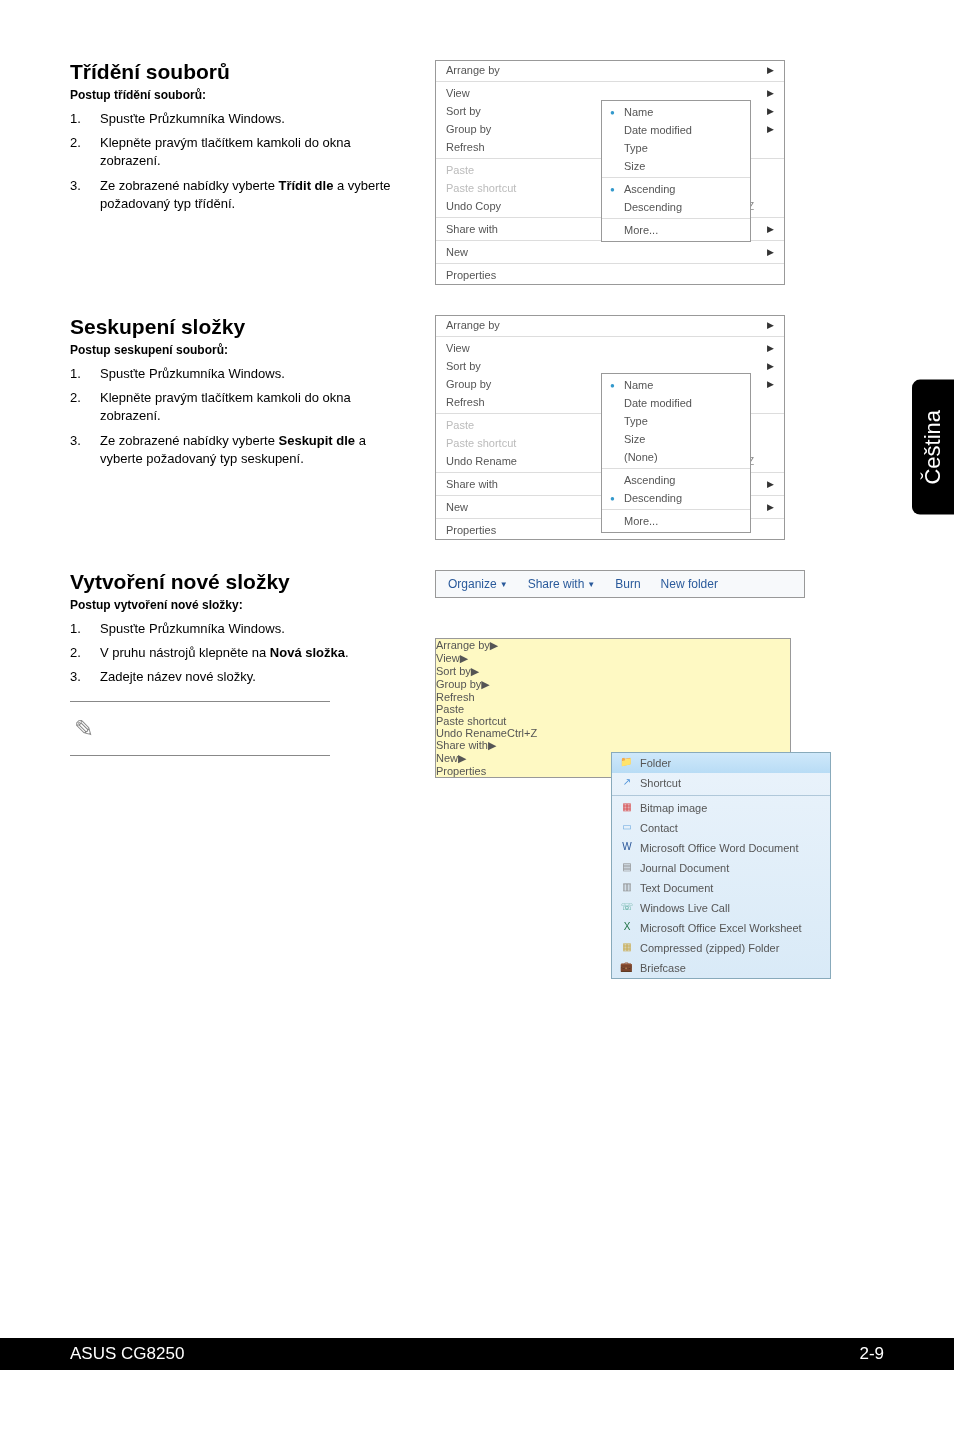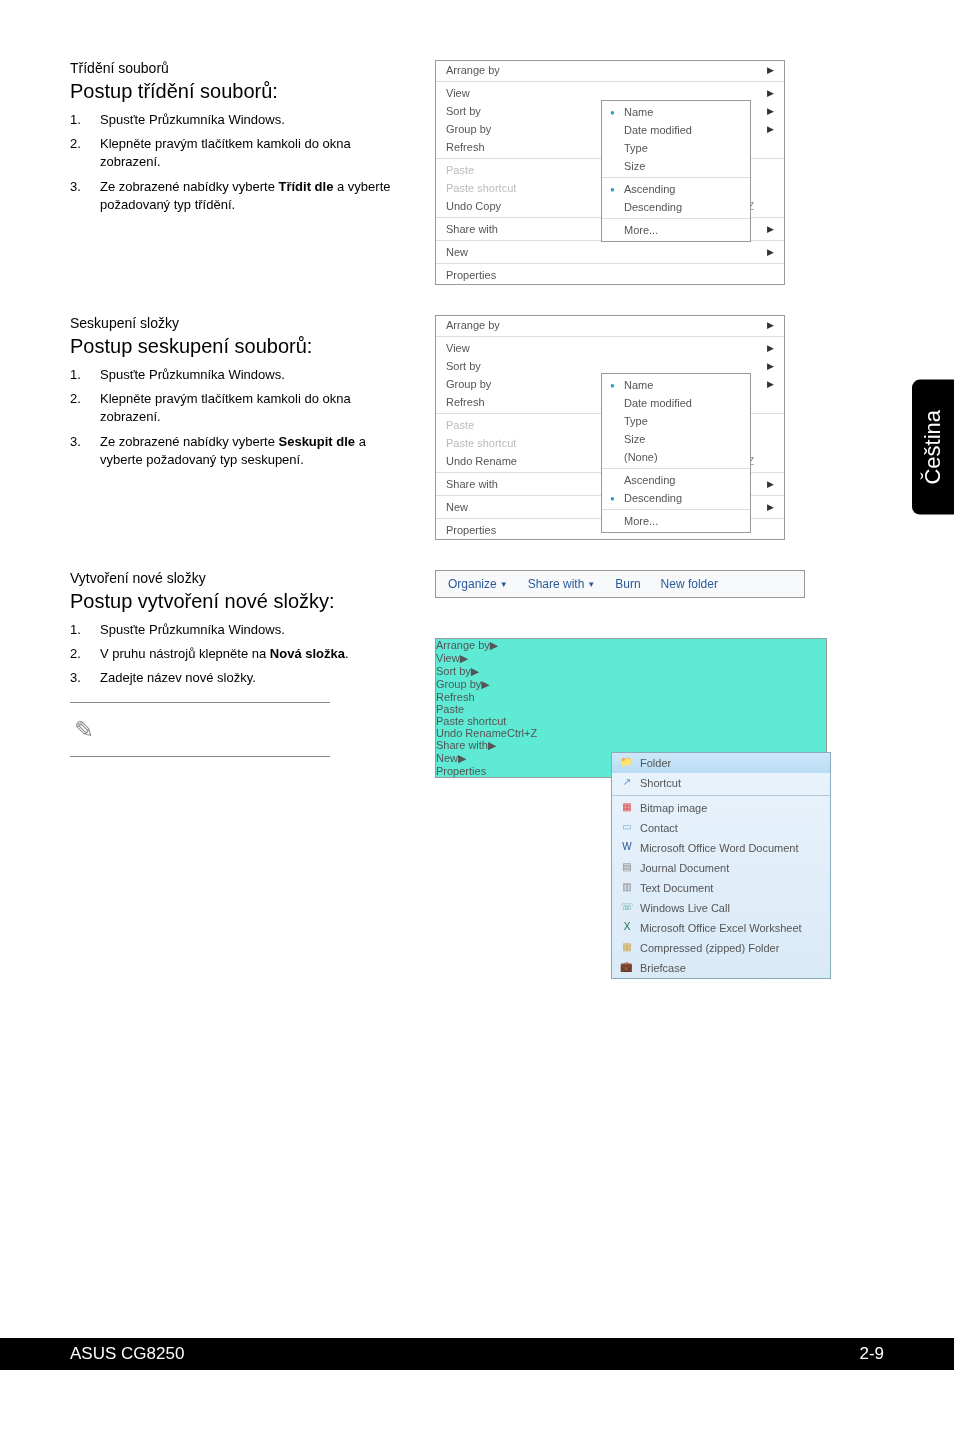--- a/index.html
+++ b/index.html
@@ -1,20 +1,20 @@
 <!DOCTYPE html>
 <html><head>
 <meta charset="utf-8">
 <style>
 * { box-sizing: border-box; margin: 0; padding: 0; }
 body { font-family: Arial, Helvetica, sans-serif; background: #fff; width: 954px; }
 .page { padding: 60px 70px 20px 70px; position: relative; min-height: 1390px; }
 .side-tab { position: absolute; right: 0; top: 380px; background: #000; color: #fff; padding: 30px 8px; writing-mode: vertical-rl; transform: rotate(180deg); font-size: 22px; border-radius: 0 8px 8px 0; }
-h2 { font-size: 14px; font-weight: normal; margin-bottom: 4px; }
-.sub { font-size: 20px; font-weight: normal; margin-bottom: 8px; }
+h2 { font-size: 21px; font-weight: bold; margin-bottom: 4px; }
+.sub { font-size: 12px; font-weight: bold; margin-bottom: 8px; }
 .section { margin-bottom: 30px; display: flex; gap: 25px; }
 .left-col { flex: 0 0 340px; }
 ol { list-style: none; font-size: 13px; }
 ol li { display: flex; margin-bottom: 6px; line-height: 1.4; }
 ol li .num { width: 30px; flex-shrink: 0; }
 ol li .txt { flex: 1; }
 .note-box { display: flex; gap: 12px; align-items: flex-start; border-top: 1px solid #888; border-bottom: 1px solid #888; padding: 10px 4px; margin-top: 14px; font-size: 12px; line-height: 1.4; width: 260px; }
 .note-box .pencil { font-size: 24px; color: #888; }
 .ctx { border: 1px solid #999; background: #fff; font-size: 11px; color: #555; width: 350px; }
 .ctx .row { display: flex; align-items: center; padding: 3px 10px; }
@@ -30,21 +30,21 @@
 .sub-pop .srow .slbl { flex: 1; }
 .sub-pop .ssep { border-top: 1px solid #ddd; margin: 2px 0; }
 .toolbar { border: 1px solid #999; background: #f7f9fb; padding: 6px 12px; font-size: 12px; color: #2a5a9b; display: flex; gap: 20px; align-items: flex-end; width: 370px; }
 .toolbar .titem { display: flex; align-items: center; gap: 3px; }
 .toolbar .titem .tarr { font-size: 8px; }
 .new-sub { position: absolute; left: 175px; top: 0; background: linear-gradient(#eaf3fb,#d9eaf7); border: 1px solid #8ab; width: 220px; font-size: 11px; }
 .new-sub .nrow { display: flex; align-items: center; padding: 3px 8px; gap: 6px; }
 .new-sub .nrow.hl { background: linear-gradient(#cfe8fa,#b8dcf5); }
 .new-sub .nicon { width: 14px; height: 14px; display: inline-block; text-align: center; font-size: 10px; }
 .new-sub .nsep { border-top: 1px solid #b0c8da; margin: 2px 0; }
-.ctx2 { border: 1px solid #999; background: #5eead4; font-size: 11px; color: #555; width: 392px; position: relative; }
+.ctx2 { border: 1px solid #999; background: #fef9c3; font-size: 11px; color: #555; width: 356px; position: relative; }
 .footer { position: absolute; bottom: 20px; left: 0; right: 0; background: #000; color: #fff; font-size: 17px; padding: 6px 70px; display: flex; justify-content: space-between; }
 </style>
 </head>
 <body>
 
 <div class="page">
   <div class="side-tab">Čeština</div>
 
   <div class="section">
     <div class="left-col">

